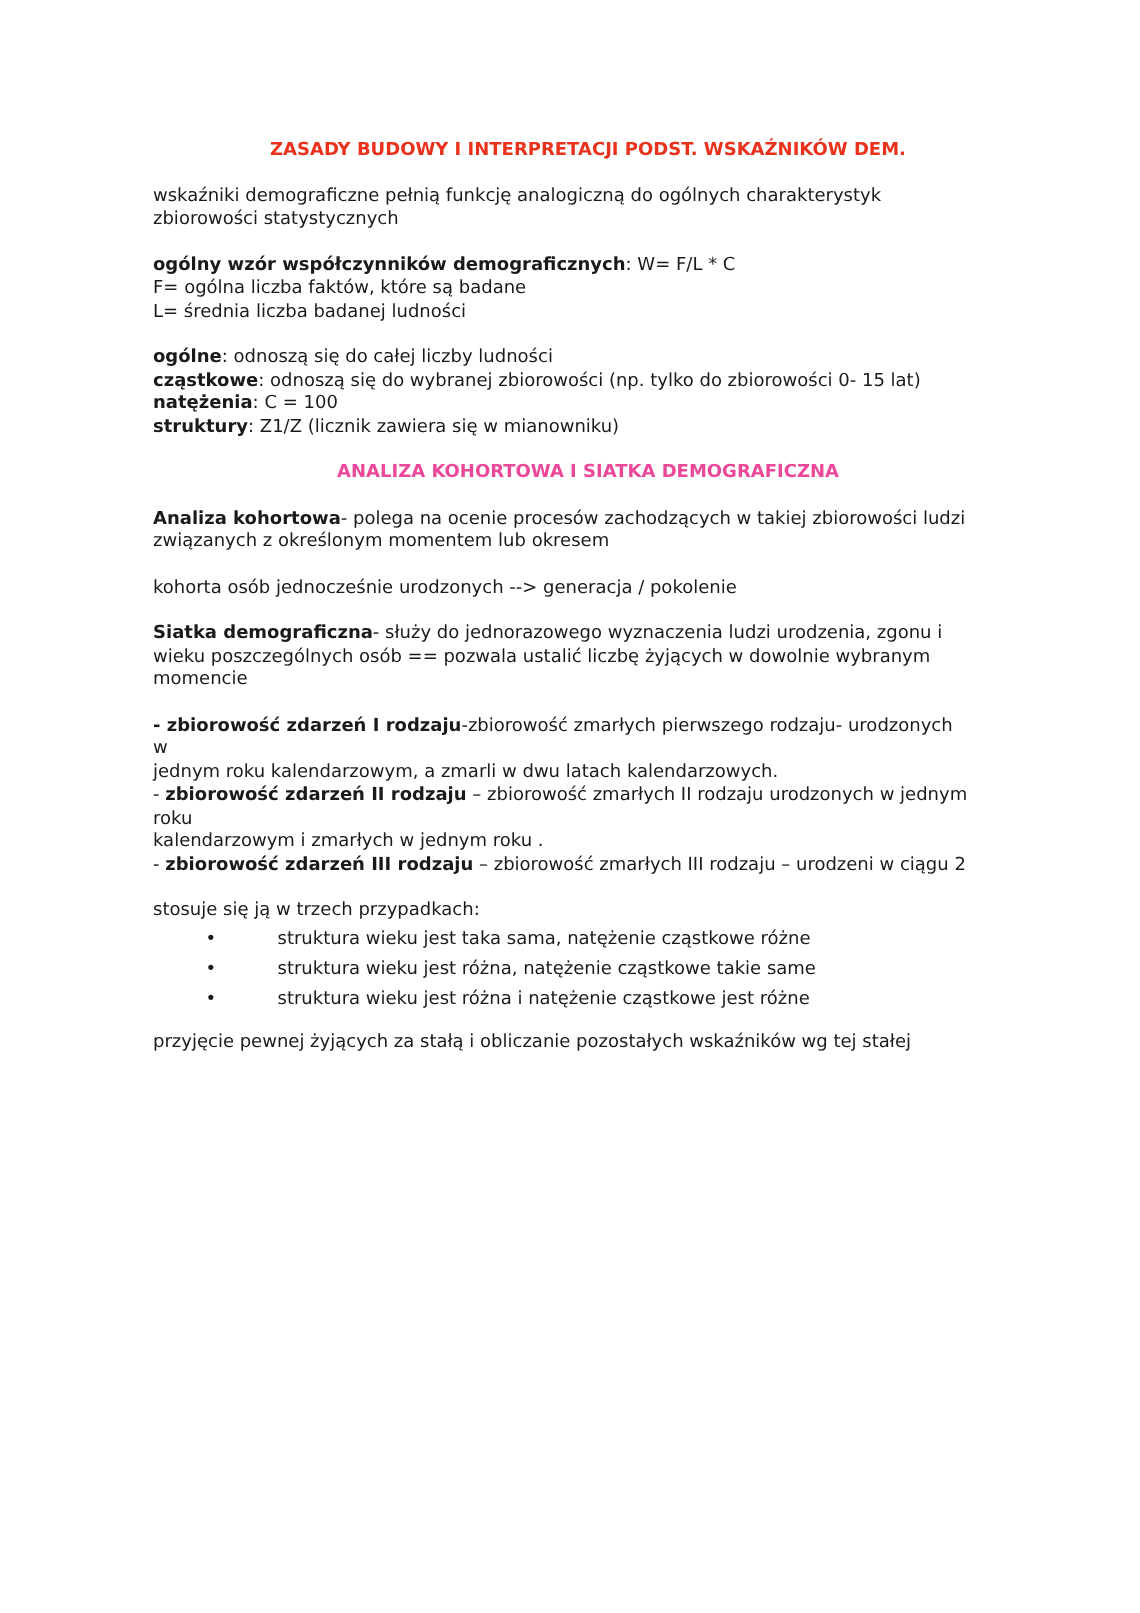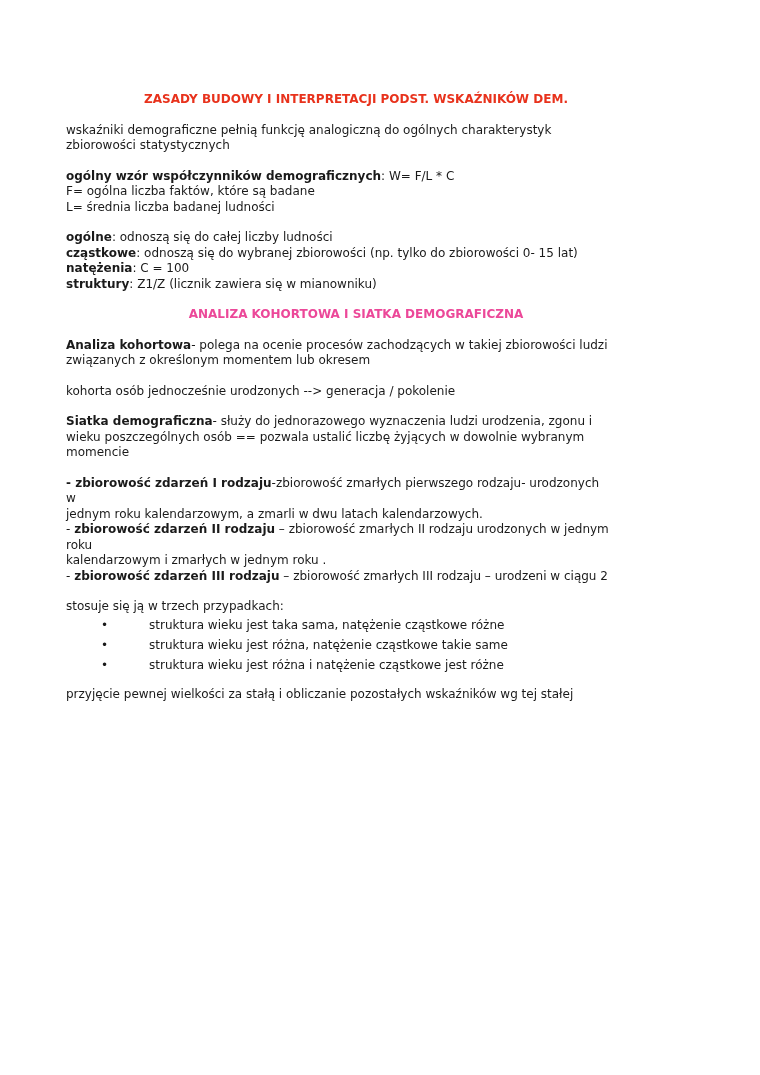--- a/index.html
+++ b/index.html
@@ -2,21 +2,21 @@
 <html lang="pl"><head>
 <meta charset="utf-8">
 <style>
   html,body{margin:0;padding:0;background:#ffffff;}
   .page{
     position:relative;
     width:760px;height:892px;
     background:#ffffff;
     overflow:hidden;
     box-sizing:border-box;
-    padding:92px 50px 0 66px;
+    padding:92px 50px 0 102px;
     font-family:"DejaVu Sans","Liberation Sans",sans-serif;
     font-size:12px;
     line-height:15.5px;
     color:#1a1a1a;
   }
   .h-red{
     width:580px;
     text-align:center;
     font-weight:bold;
     margin:0 0 15px 0;
@@ -75,15 +75,15 @@
     </div>
     <div class="para tight">
       <div class="line"><span>stosuje się ją w trzech przypadkach:</span></div>
     </div>
     <div class="bullets">
       <div class="bullet-line"><span class="bullet-dot">•</span><span>struktura wieku jest taka sama, natężenie cząstkowe różne</span></div>
       <div class="bullet-line"><span class="bullet-dot">•</span><span>struktura wieku jest różna, natężenie cząstkowe takie same</span></div>
       <div class="bullet-line"><span class="bullet-dot">•</span><span>struktura wieku jest różna i natężenie cząstkowe jest różne</span></div>
     </div>
     <div class="para">
-      <div class="line"><span>przyjęcie pewnej wielkości za stałą i obliczanie pozostałych wskaźników wg tej stałej</span></div>
+      <div class="line"><span>przyjęcie pewnej żyjących za stałą i obliczanie pozostałych wskaźników wg tej stałej</span></div>
     </div>
   </div>
 
 </body></html>

